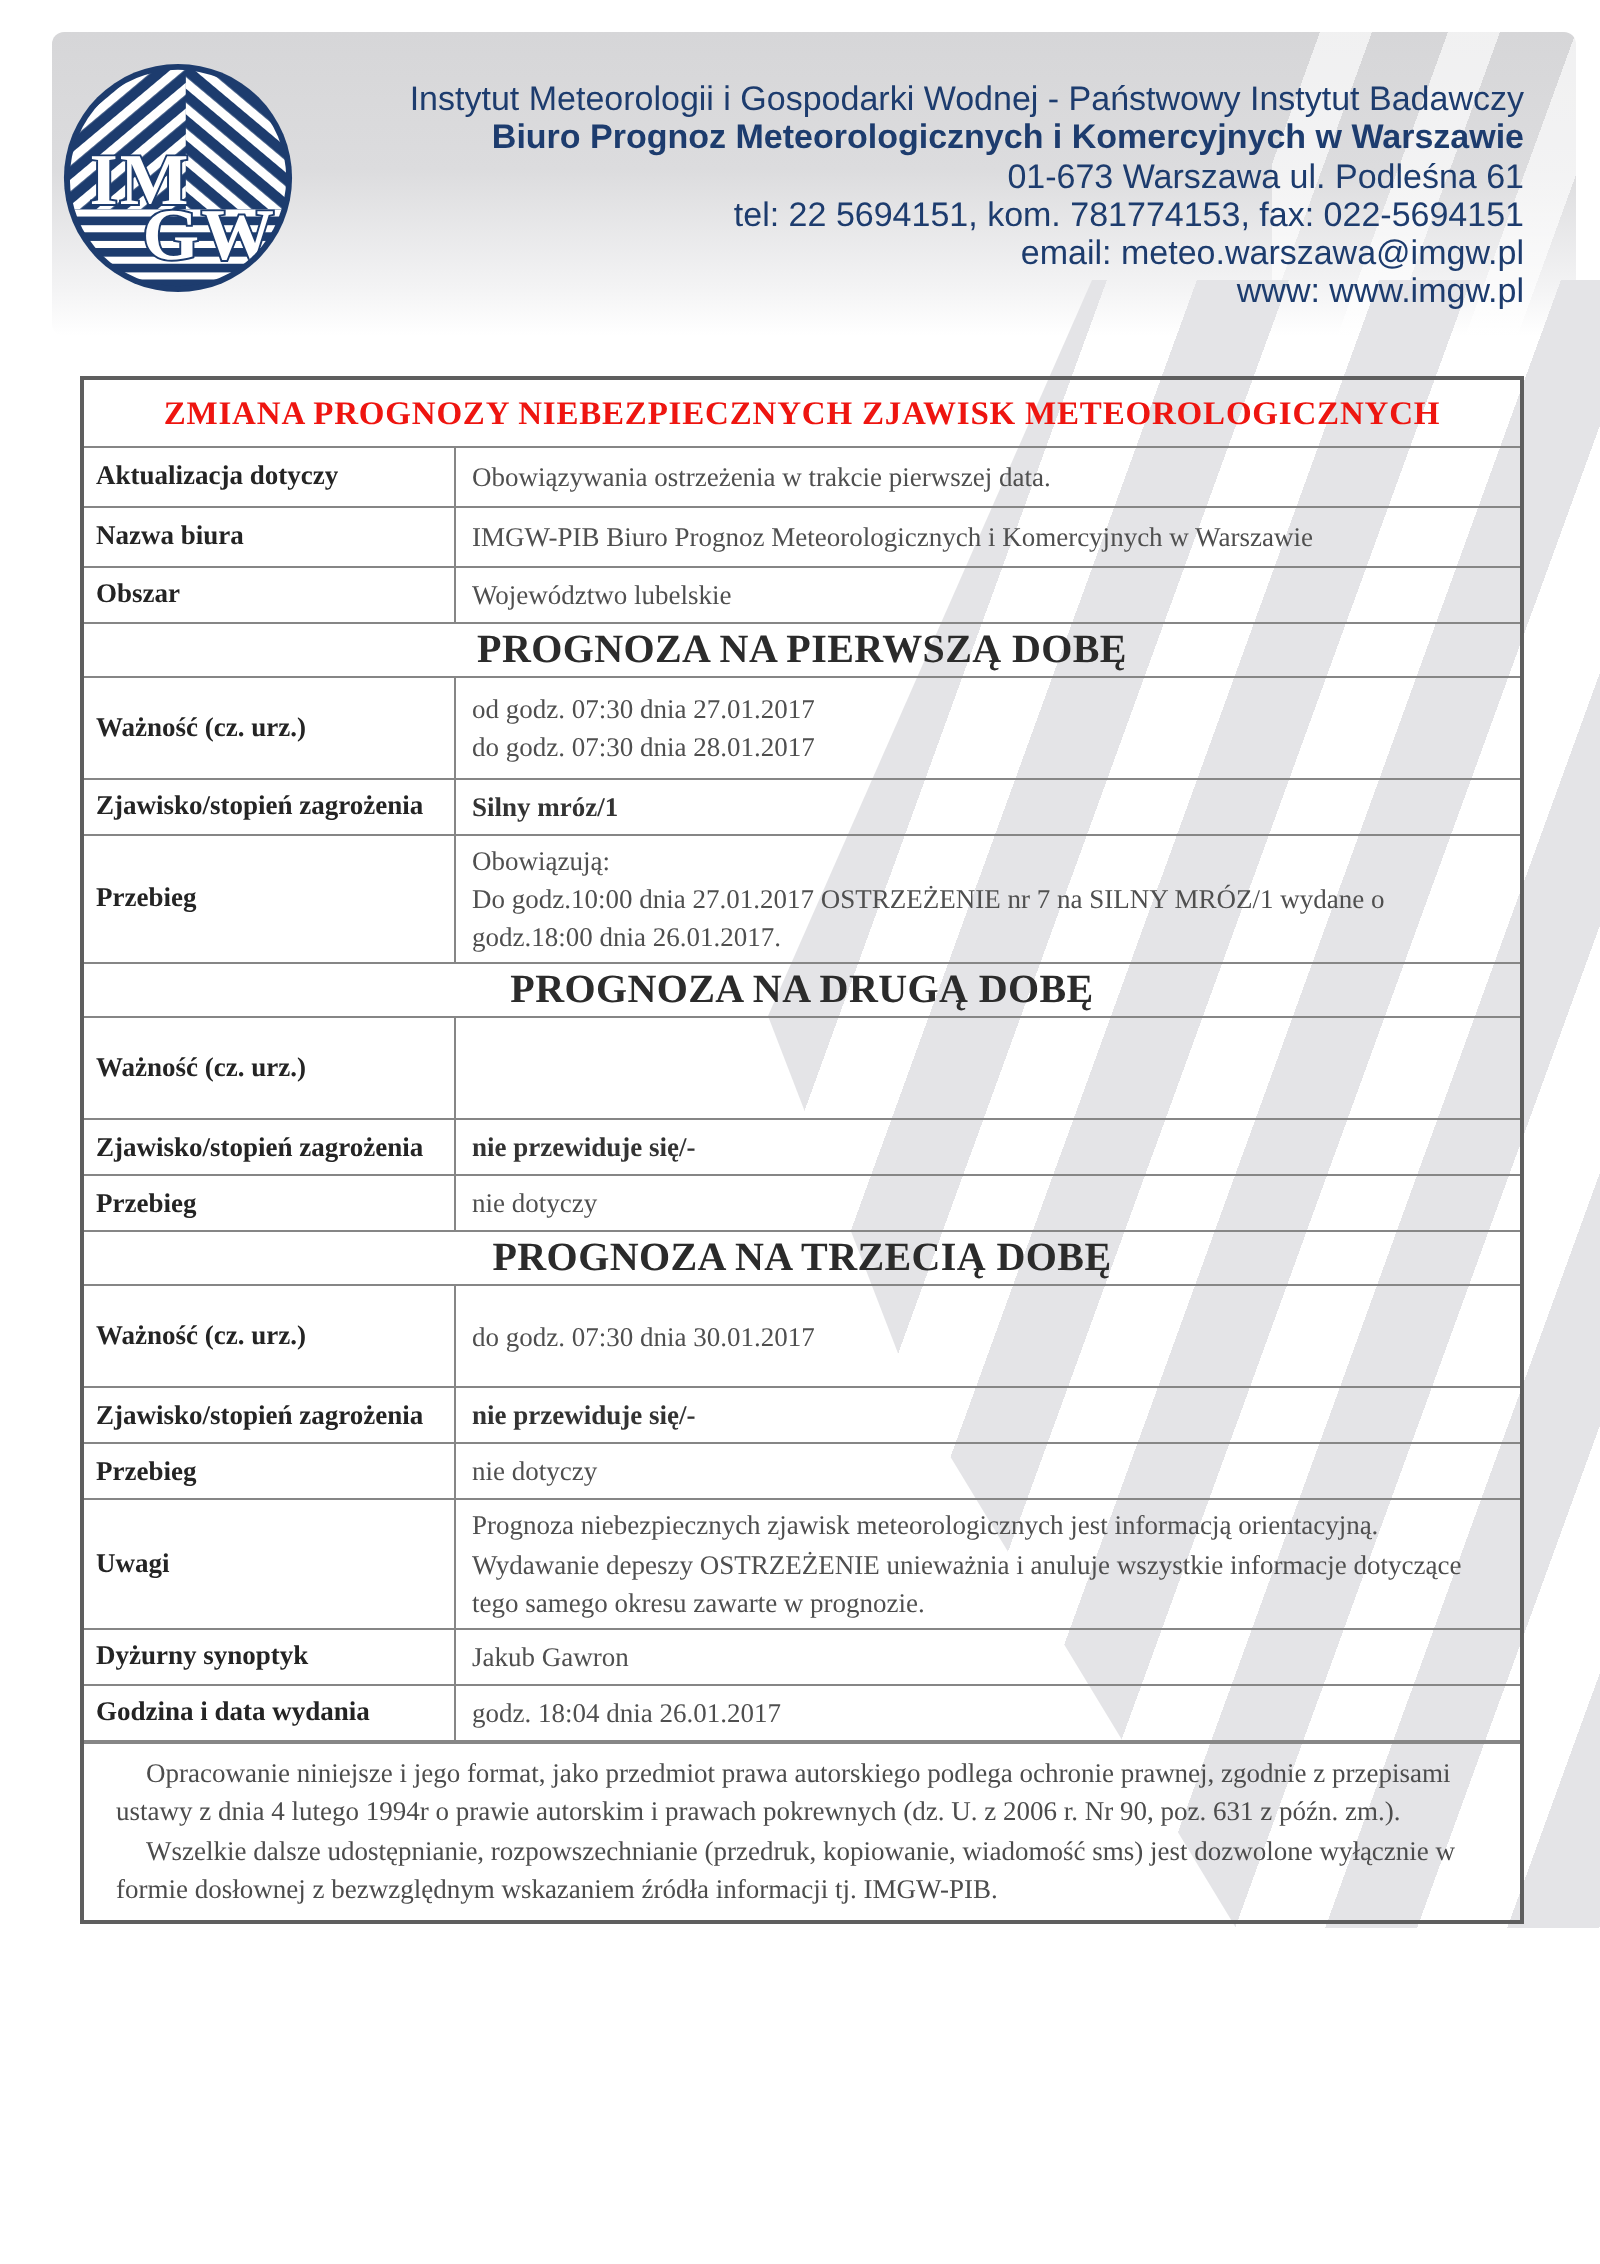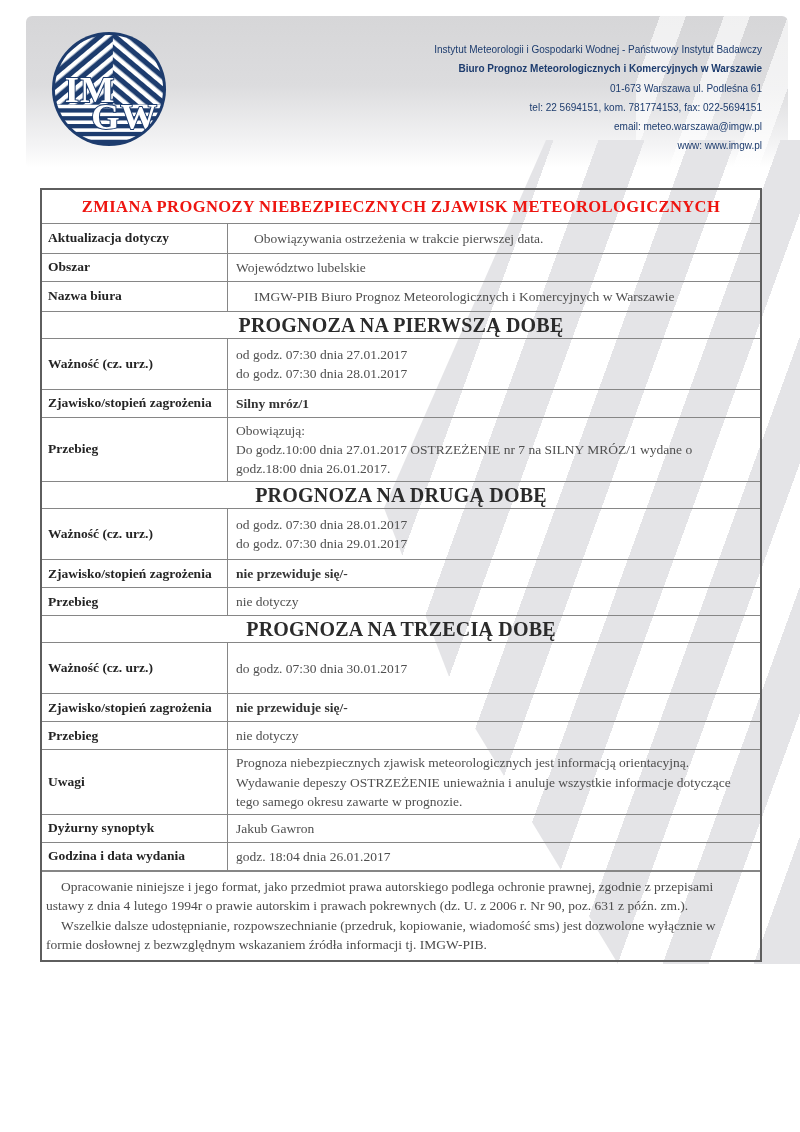--- a/index.html
+++ b/index.html
@@ -20,42 +20,42 @@
             background:repeating-linear-gradient(90deg,rgba(255,255,255,.65) 0 26px,transparent 26px 64px);
             transform:skewX(-20deg);transform-origin:0 0;}
   .wm-low{left:350px;top:140px;width:452px;height:824px;
           clip-path:polygon(196px 0,452px 0,452px 824px,268px 824px,108px 560px,34px 368px);}
   .wm-low .stripes{position:absolute;left:-10px;top:-40px;width:1150px;height:980px;
             background:repeating-linear-gradient(90deg,var(--stripe) 0 46px,transparent 46px 91px);
             transform:skewX(-20deg);transform-origin:0 0;}
   .wm-notch{position:absolute;left:392px;top:296px;width:64px;height:268px;background:#fff;
             transform:skewX(-20deg);transform-origin:0 0;pointer-events:none;}
   
-  .logo{position:absolute;left:50px;top:30px;}
+  .logo{position:absolute;left:30px;top:30px;}
   .org{position:absolute;right:38px;top:40px;text-align:right;
-       font-family:"Liberation Sans","DejaVu Sans",sans-serif;font-size:10px;
+       font-family:"Liberation Sans","DejaVu Sans",sans-serif;font-size:17px;
        line-height:19.3px;color:var(--navy);}
   .org .b{font-weight:bold;}
   
   .doc{position:absolute;left:40px;top:188px;width:722px;border:2px solid var(--border-dark);
        color:var(--txt);font-size:13.5px;z-index:2;background:transparent;}
   .row{display:flex;border-top:1px solid var(--border);}
   .row:first-child{border-top:none;}
   .cell-l{width:186px;border-right:1px solid var(--border);padding:3px 4px 3px 6px;
           font-weight:bold;color:var(--lbl);display:flex;align-items:center;line-height:1.25;}
   .cell-v{flex:1;padding:3px 6px 3px 8px;display:flex;flex-direction:column;justify-content:center;
           line-height:1.42;}
   .full{flex:1;display:flex;align-items:center;justify-content:center;}
   .title-row{min-height:33px;}
   .title-row .full{color:var(--red);font-weight:bold;font-size:16.5px;letter-spacing:.4px;text-align:center;}
   .sec-row{min-height:27px;}
   .sec-row .full{font-weight:bold;color:#2b2b2b;font-size:20px;letter-spacing:.2px;}
-  .h30{min-height:30px;gap:18px;} .h28{min-height:28px;} .h51{min-height:51px;} .h62{min-height:62px;}
+  .h30{min-height:30px;} .h28{min-height:28px;} .h51{min-height:51px;} .h62{min-height:62px;}
   .bold-v{font-weight:bold;color:#333;}
-  .footer-row{border-top:2px solid var(--border);display:block;padding:5px 8px 6px 4px;
+  .footer-row{border-top:2px solid var(--border);display:block;padding:5px 8px 6px 16px;
               line-height:1.43;color:#4c4c4c;}
   .footer-row p{text-indent:15px;}
 </style>
 </head>
 <body>
 
 <div class="page">
 
   <div class="top-band"></div>
 
@@ -110,27 +110,27 @@
   <div class="doc">
 
     <div class="row title-row">
       <div class="full">ZMIANA PROGNOZY NIEBEZPIECZNYCH ZJAWISK METEOROLOGICZNYCH</div>
     </div>
 
     <div class="row h30">
       <div class="cell-l">Aktualizacja dotyczy</div>
       <div class="cell-v">Obowiązywania ostrzeżenia w trakcie pierwszej data.</div>
     </div>
-    <div class="row h28">
-      <div class="cell-l">Obszar</div>
-      <div class="cell-v">Województwo lubelskie</div>
-    </div>
     <div class="row h30">
       <div class="cell-l">Nazwa biura</div>
       <div class="cell-v">IMGW-PIB Biuro Prognoz Meteorologicznych i Komercyjnych w Warszawie</div>
+    </div>
+    <div class="row h28">
+      <div class="cell-l">Obszar</div>
+      <div class="cell-v">Województwo lubelskie</div>
     </div>
 
     <div class="row sec-row">
       <div class="full">PROGNOZA NA PIERWSZĄ DOBĘ</div>
     </div>
     <div class="row h51">
       <div class="cell-l">Ważność (cz. urz.)</div>
       <div class="cell-v">
         <div>od godz. 07:30 dnia 27.01.2017</div>
         <div>do godz. 07:30 dnia 28.01.2017</div>
@@ -146,24 +146,20 @@
         <div>Obowiązują:</div>
         <div>Do godz.10:00 dnia 27.01.2017 OSTRZEŻENIE nr 7 na SILNY MRÓZ/1 wydane o godz.18:00 dnia 26.01.2017.</div>
       </div>
     </div>
 
     <div class="row sec-row">
       <div class="full">PROGNOZA NA DRUGĄ DOBĘ</div>
     </div>
     <div class="row h51">
       <div class="cell-l">Ważność (cz. urz.)</div>
-      <div class="cell-v">
-        <div>od godz. 07:30 dnia 28.01.2017</div>
-        <div>do godz. 07:30 dnia 29.01.2017</div>
-      </div>
     </div>
     <div class="row h28">
       <div class="cell-l">Zjawisko/stopień zagrożenia</div>
       <div class="cell-v bold-v">nie przewiduje się/-</div>
     </div>
     <div class="row h28">
       <div class="cell-l">Przebieg</div>
       <div class="cell-v">nie dotyczy</div>
     </div>
 

